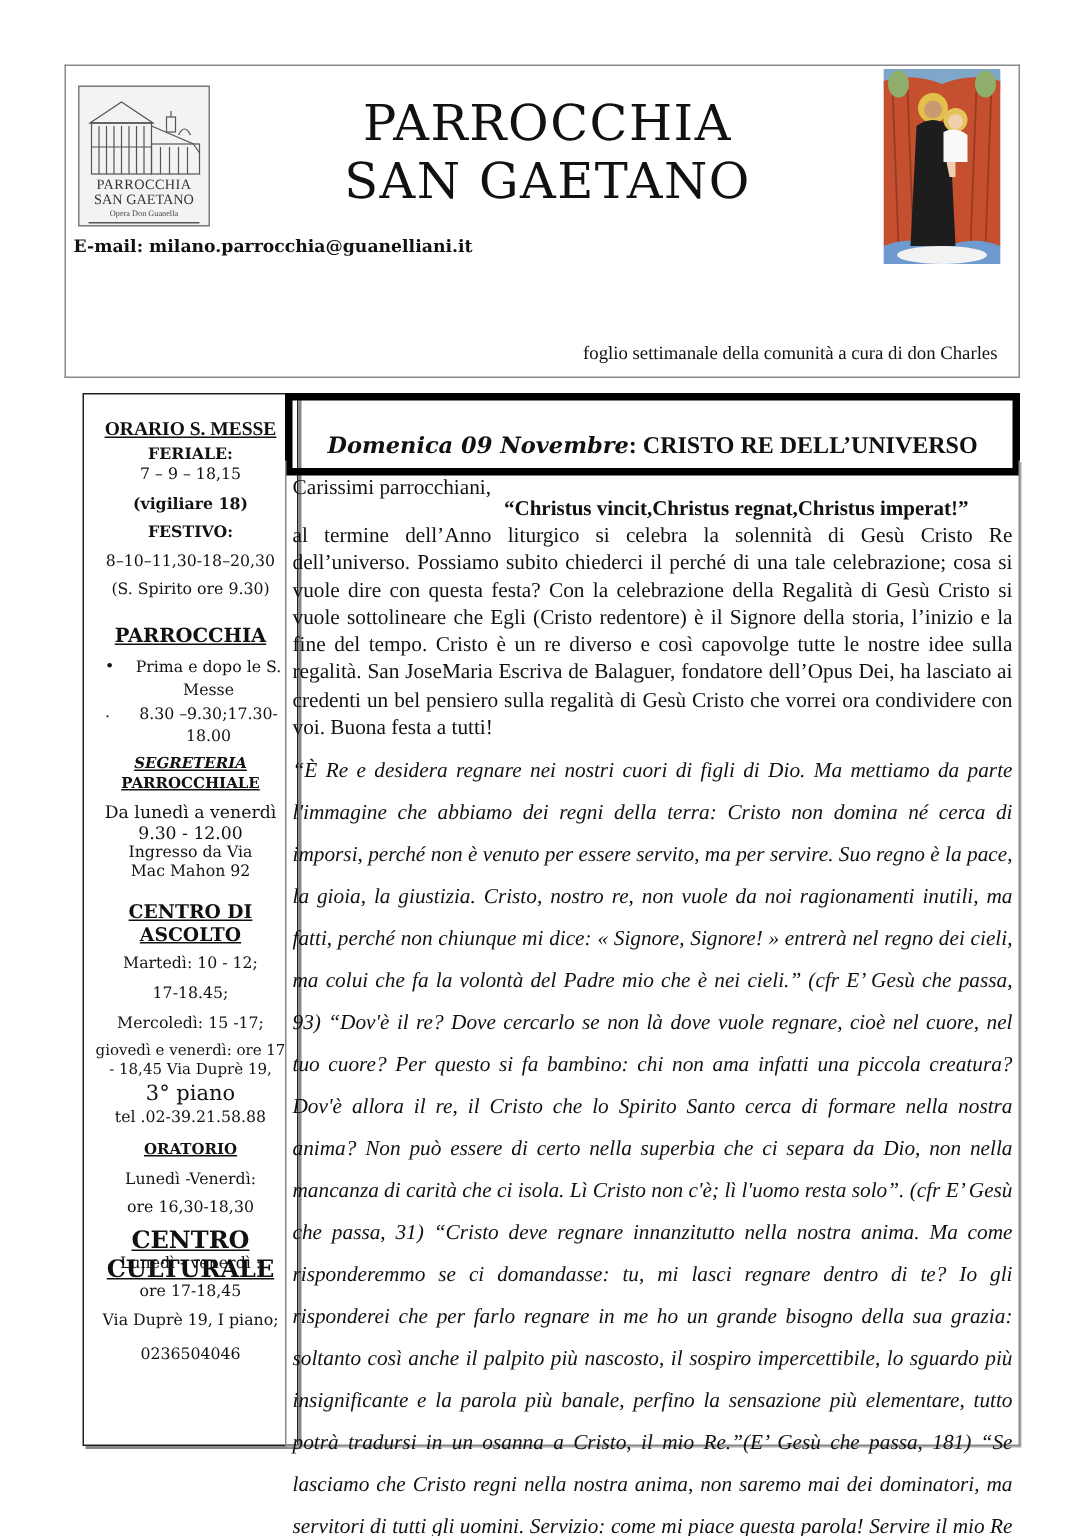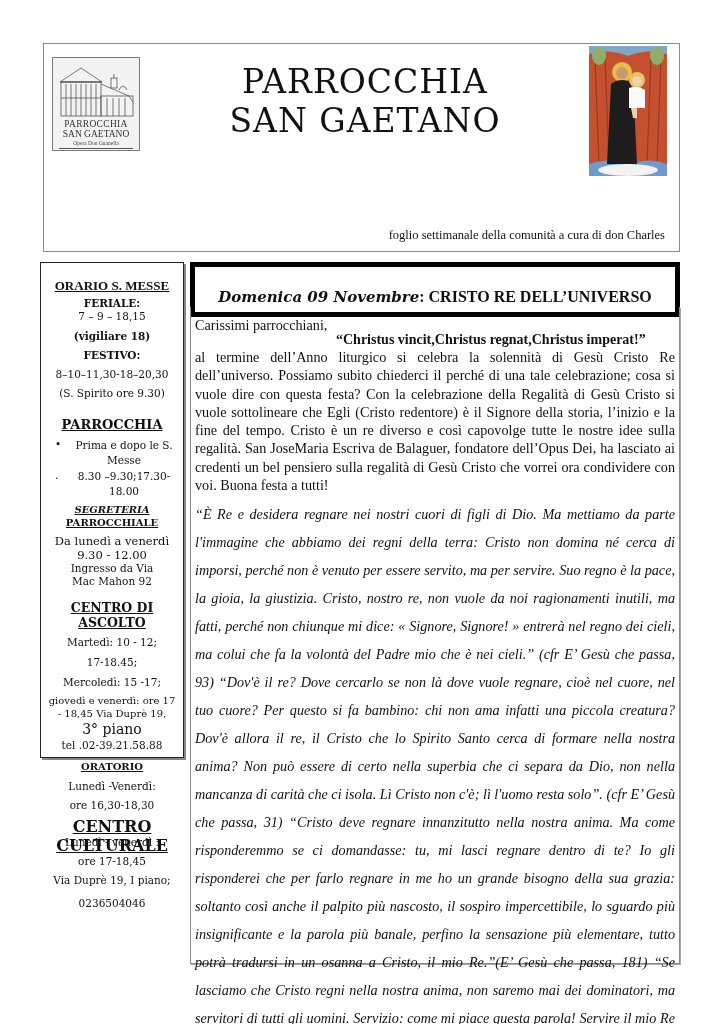--- a/index.html
+++ b/index.html
@@ -21,21 +21,21 @@
   .title2 { top:101px; font-size:33px; }
 
   .saint { position:absolute; left:589px; top:46px; width:78px; height:130px; }
 
   .contacts { position:absolute; left:49px; top:155px; font-family:"DejaVu Serif", serif; font-size:11.5px; line-height:19px; }
   .contacts b { font-weight:bold; }
 
   .subtitle { position:absolute; right:60px; top:228px; font-family:"Liberation Serif", serif; font-size:12.5px; }
 
   
-  .sidebar { position:absolute; left:40px; top:262px; width:144px; height:496px; border:1.5px solid #222; box-sizing:border-box; box-shadow:2px 2px 0 #888; text-align:center; font-family:"DejaVu Serif", serif; }
+  .sidebar { position:absolute; left:55px; top:262px; width:144px; height:702px; border:1.5px solid #222; box-sizing:border-box; box-shadow:2px 2px 0 #888; text-align:center; font-family:"DejaVu Serif", serif; }
   .sb { position:absolute; left:0; width:100%; text-align:center; }
   .sb-h { font-weight:bold; text-decoration:underline; }
   .sb-h1 { font-family:"Liberation Serif", serif; font-size:13px; }
   .sb-t { font-size:10.5px; }
   .sb-bold { font-weight:bold; }
   .bullet-row { position:absolute; left:0; width:100%; font-size:10.5px; }
   .bullet { position:absolute; left:14px; }
   .bullet-text { position:absolute; left:30px; right:6px; text-align:center; line-height:15px; }
 
   
@@ -102,20 +102,21 @@
   <circle cx="33" cy="26" r="10" fill="#e3c04a"></circle>
   <circle cx="33" cy="27" r="6" fill="#c99a72"></circle>
   <path d="M22,38 Q33,30 44,38 L48,118 L18,118 Z" fill="#1d1d1d"></path>
   <circle cx="48" cy="34" r="8" fill="#e6c35a"></circle>
   <circle cx="48" cy="35" r="5" fill="#f0d0b0"></circle>
   <path d="M40,42 Q48,38 56,44 L56,62 L40,62 Z" fill="#fafafa"></path>
   <path d="M42,62 L44,72 L48,72 L48,62 Z" fill="#f0d0b0"></path>
 </svg>
 
 <div class="contacts">
+  <div><b>E-mail: </b><b>milano.parrocchia@guanelliani.it</b></div>
 </div>
 
 <div class="subtitle">foglio settimanale della comunità a cura di don Charles</div>
 
 <div class="sidebar">
   <div class="sb sb-h sb-h1" style="top:15px;">ORARIO S. MESSE</div>
   <div class="sb sb-t sb-bold" style="top:34px;">FERIALE:</div>
   <div class="sb sb-t" style="top:47px;">7 – 9 – 18,15</div>
   <div class="sb sb-t sb-bold" style="top:67px;">(vigiliare 18)</div>
   <div class="sb sb-t sb-bold" style="top:86px;">FESTIVO:</div>

